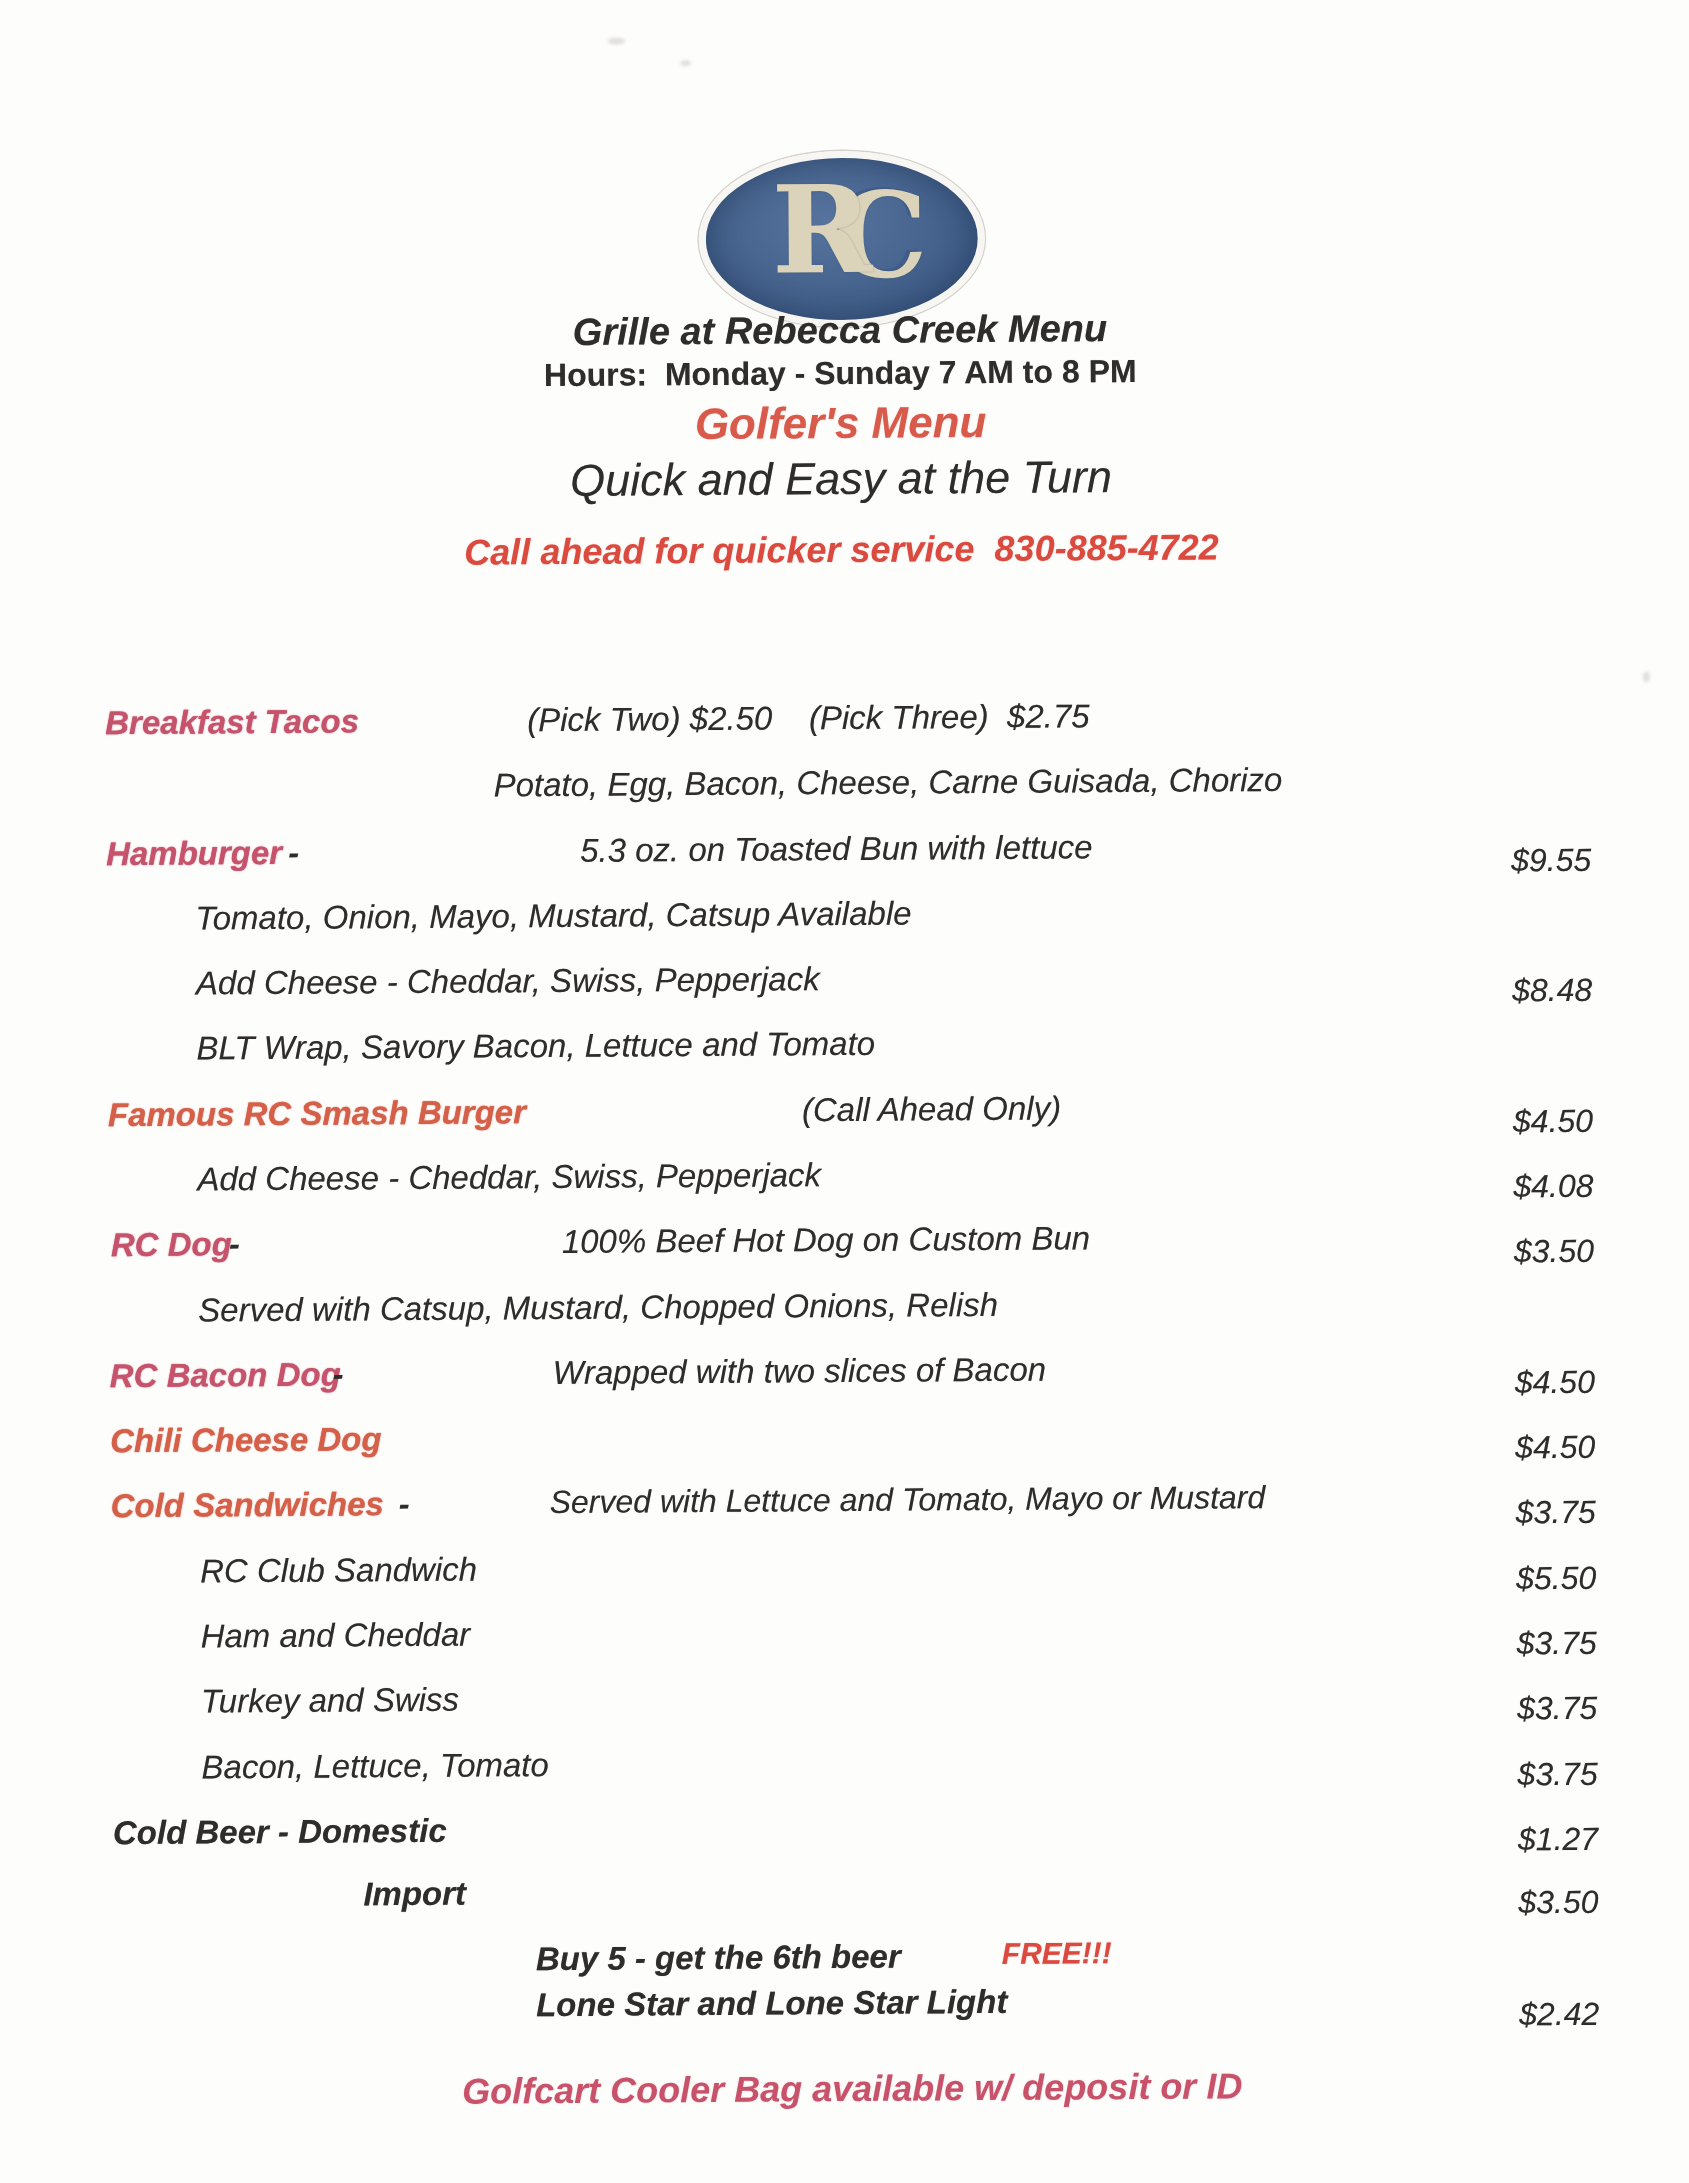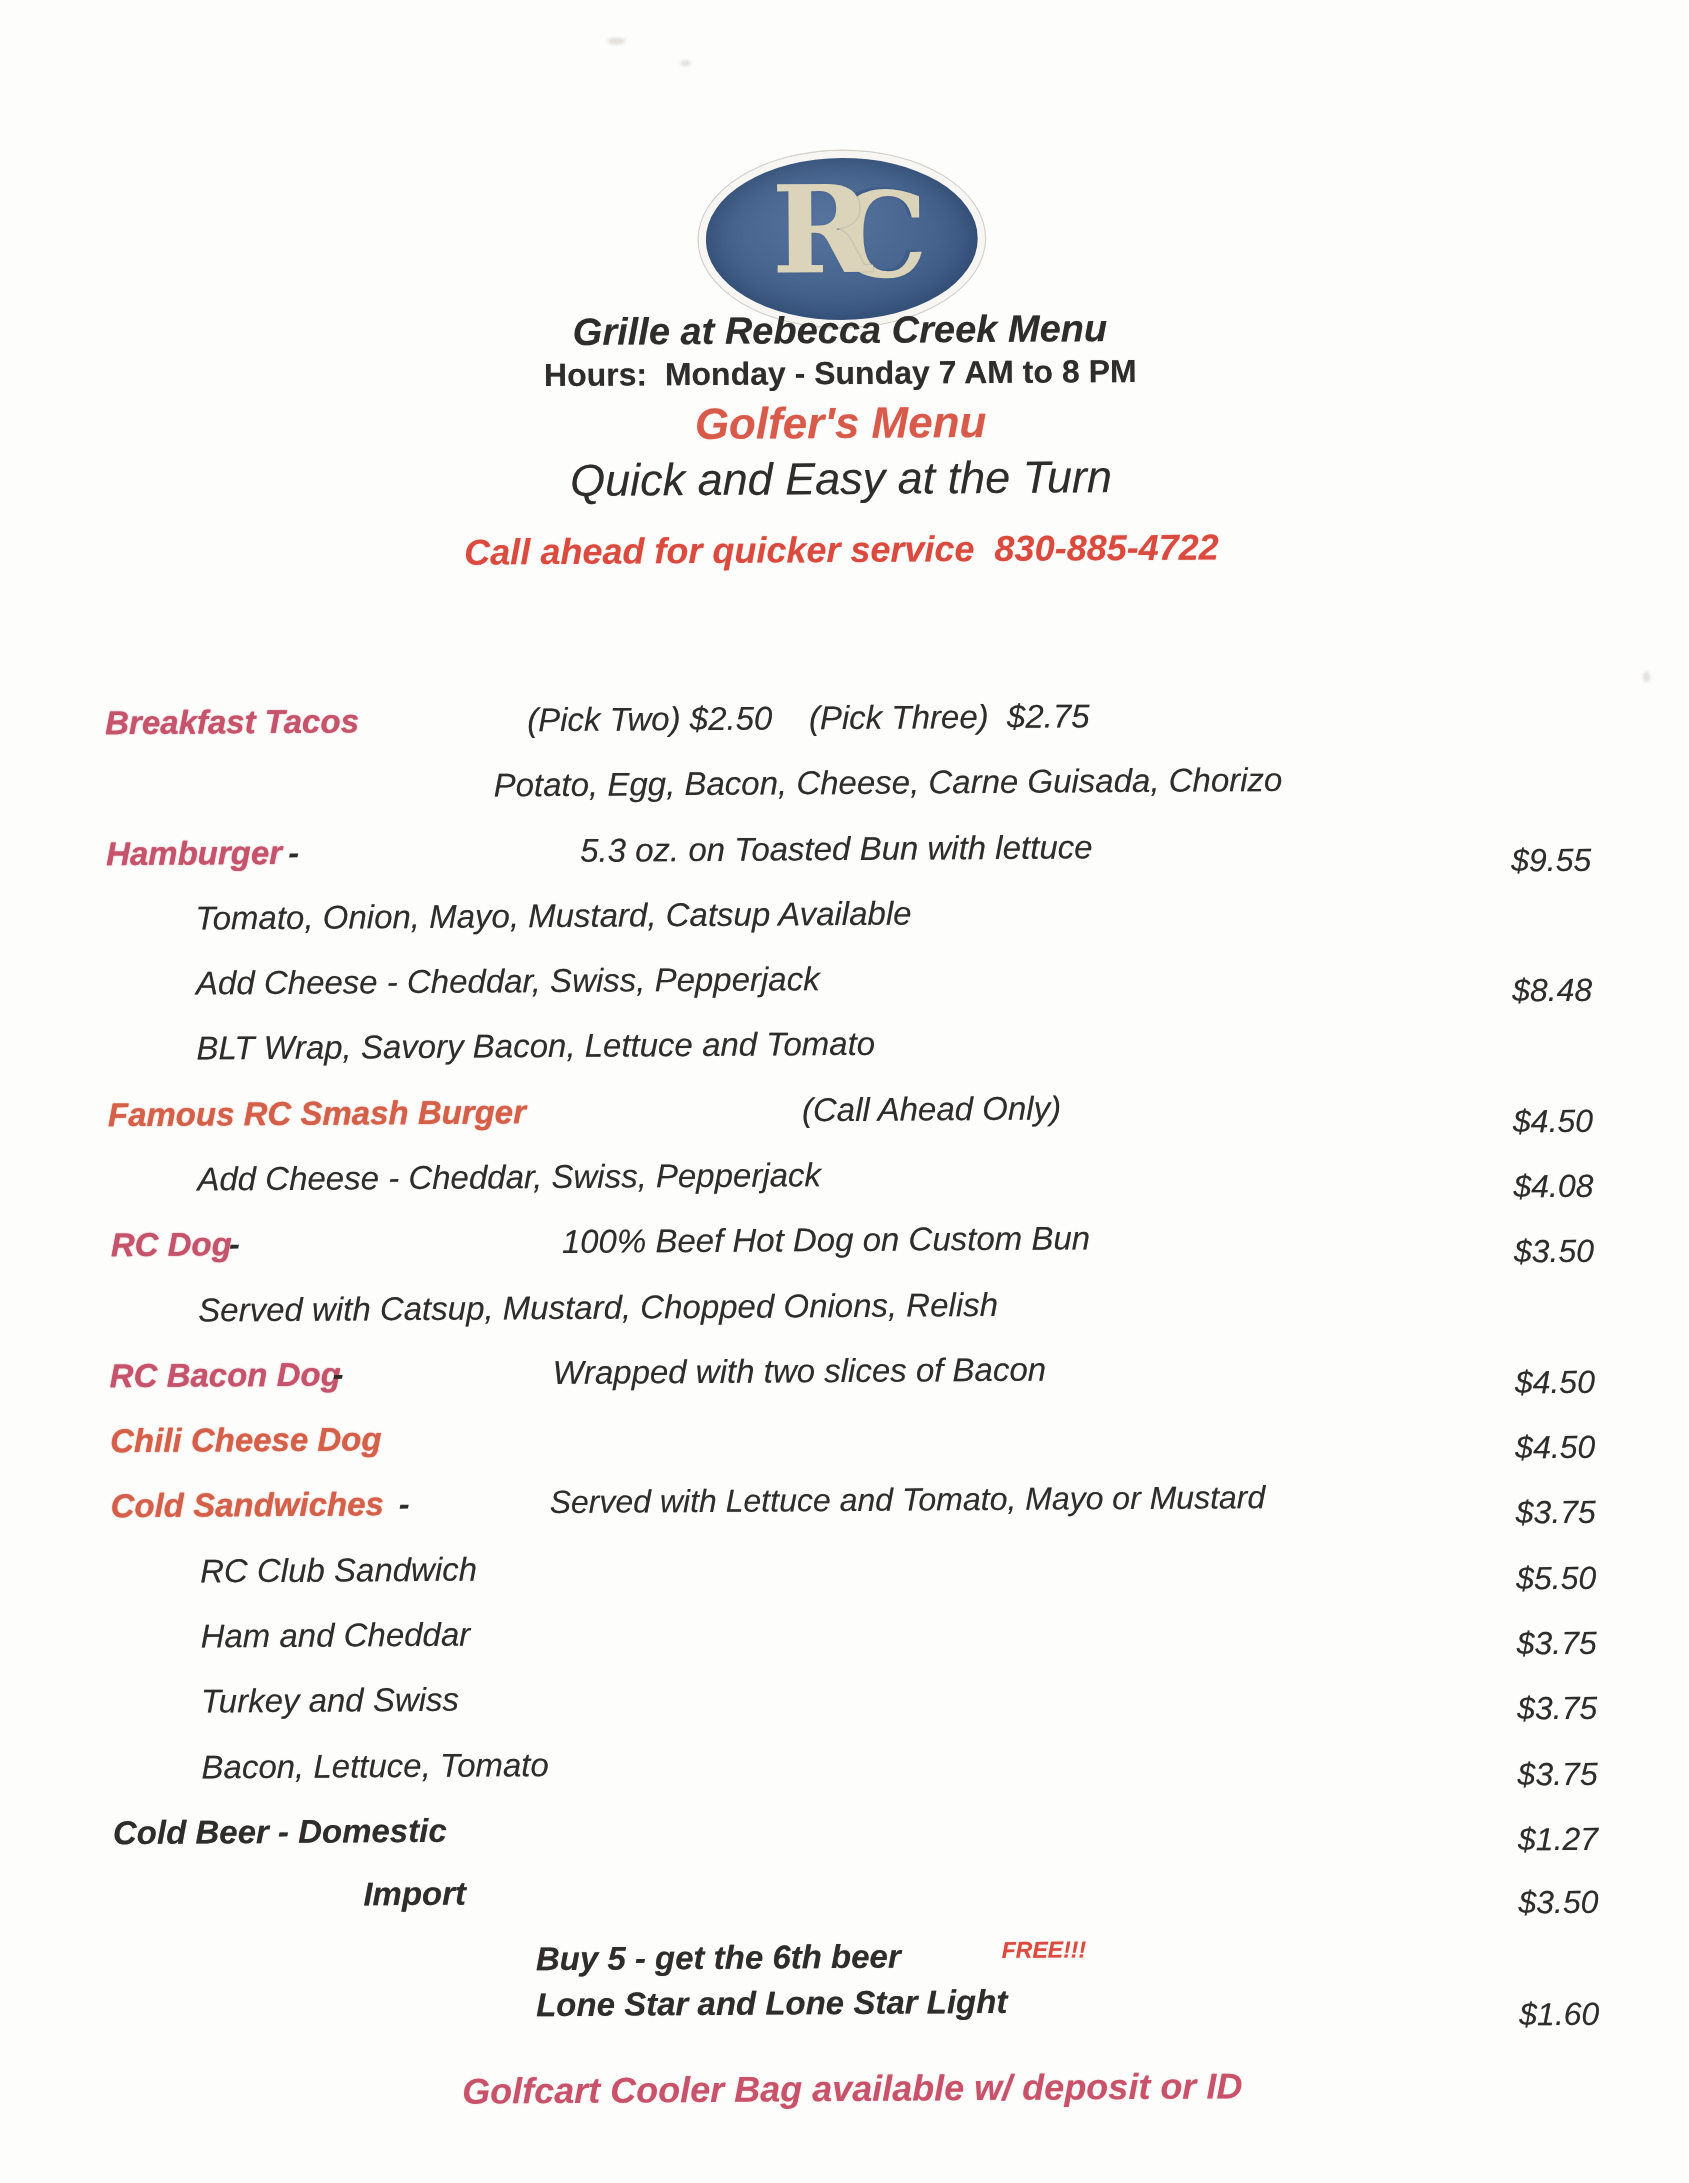--- a/index.html
+++ b/index.html
@@ -44,21 +44,21 @@
   .line{position:absolute;left:0;width:1689px;height:0;}
   .t{position:absolute;top:0;white-space:pre;line-height:1;}
   .nm{font-size:33px;font-weight:bold;font-style:italic;text-shadow:0 0 1.4px currentColor;}
   .pink{color:var(--c-pink,#c5536b);}
   .orange{color:var(--c-orange,#d4604a);}
   .ink{color:var(--c-ink,#2e2d2b);text-shadow:0 0 0.7px rgba(30,30,30,.5);}
   .dash{font-size:33px;font-weight:bold;font-style:italic;color:var(--c-ink,#2e2d2b);}
   .ds{font-size:33px;font-style:italic;color:var(--c-ink,#2e2d2b);text-shadow:0 0 0.7px rgba(30,30,30,.4);}
   .ds.sm{font-size:32px;}
   .pr{position:absolute;left:1512px;top:16.5px;font-size:32px;font-style:italic;color:var(--c-ink,#2e2d2b);white-space:pre;line-height:1;text-shadow:0 0 0.7px rgba(30,30,30,.4);}
-  .hl{font-size:23px;font-weight:bold;font-style:italic;color:var(--c-red,#da4a3e);text-shadow:0 0 1.4px rgba(218,74,62,.4);}
+  .hl{font-size:30px;font-weight:bold;font-style:italic;color:var(--c-red,#da4a3e);text-shadow:0 0 1.4px rgba(218,74,62,.4);}
   
   .speck{position:absolute;background:#e2e0dc;border-radius:50%;filter:blur(1.4px);}
   .sp1{left:614px;top:36px;width:18px;height:6.9px;}
   .sp2{left:687px;top:59px;width:9.6px;height:5.5px;}
   .sp3{left:1645px;top:677px;width:6.9px;height:11px;}
 </style>
 </head>
 <body>
 
 <div class="page">
@@ -179,20 +179,20 @@
       <span class="pr">$3.50</span>
     </div>
 
     <div class="line" style="top:1940px">
       <span class="t nm ink" style="left:529px">Buy 5 - get the 6th beer</span>
       <span class="t hl" style="left:995px">FREE!!!</span>
     </div>
 
     <div class="line" style="top:1986px">
       <span class="t nm ink" style="left:529px">Lone Star and Lone Star Light</span>
-      <span class="pr">$1.60</span>
+      <span class="pr">$2.42</span>
     </div>
 
     <div class="center footer-note">Golfcart Cooler Bag available w/ deposit or ID</div>
 
   </div>
 </div>
 
 
 </body></html>

